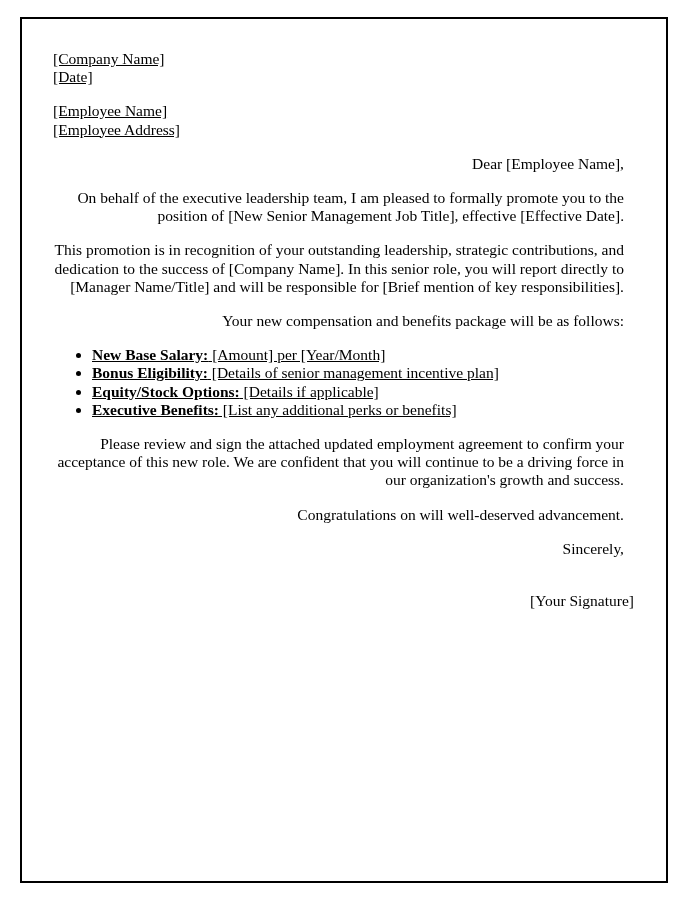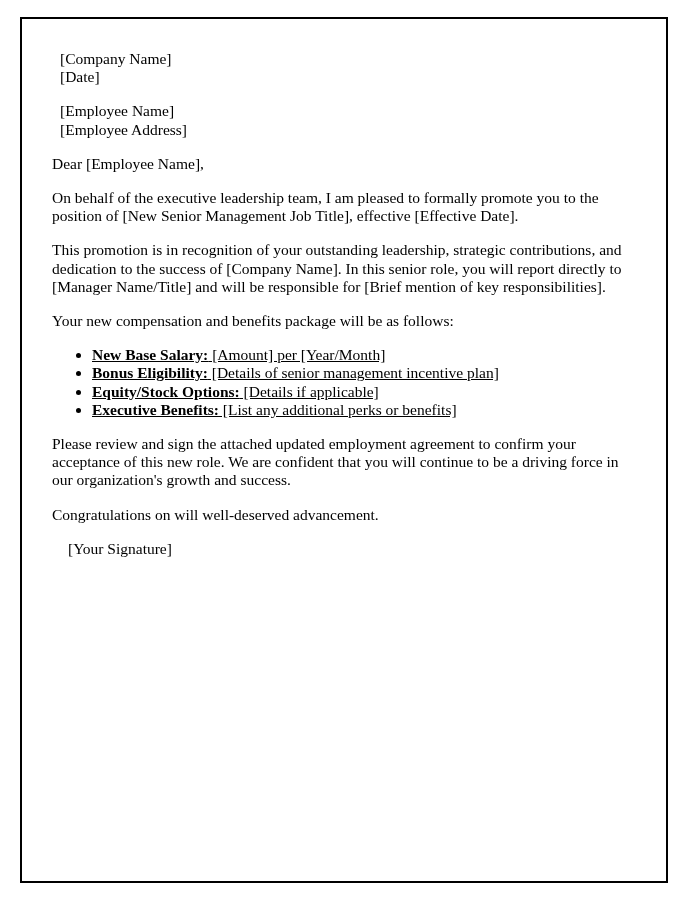--- a/index.html
+++ b/index.html
@@ -17,23 +17,23 @@
     width: 648px;
     height: 866px;
     border: 2px solid #000000;
     background: #ffffff;
     padding: 31px 32px 30px 30px;
     font-family: "Liberation Serif", serif;
     font-size: 15.5px;
     line-height: 18.2px;
     color: #000000;
   }
-  .block { margin: 0 0 16px 8px; }
+  .block { margin: 0 0 16px 1px; text-decoration: underline; }
   .line { display: block; }
-  p { margin: 0 0 16px 0; max-width: 572px; }
+  p { margin: 0 0 16px 0; max-width: 572px; text-align: right; }
   ul.benefits {
     margin: 0 0 16px 0;
     padding: 0 0 0 40px;
     list-style-type: disc;
     text-decoration: underline;
   }
   ul.benefits li { margin: 0; }
   .b { font-weight: bold; }
   .sign-off { margin: 0 0 34px 0; }
   .signature { margin: 0 0 34px 16px; }
@@ -65,17 +65,18 @@
     <li><span class="b">New Base Salary:</span><span> [Amount] per [Year/Month]</span></li>
     <li><span class="b">Bonus Eligibility:</span><span> [Details of senior management incentive plan]</span></li>
     <li><span class="b">Equity/Stock Options:</span><span> [Details if applicable]</span></li>
     <li><span class="b">Executive Benefits:</span><span> [List any additional perks or benefits]</span></li>
   </ul>
 
   <p>Please review and sign the attached updated employment agreement to confirm your acceptance of this new role. We are confident that you will continue to be a driving force in our organization's growth and success.</p>
 
   <p>Congratulations on will well-deserved advancement.</p>
 
+  <p class="sign-off">Sincerely,</p>
 
   <p class="signature">[Your Signature]</p>
 
 
 </div>
 
 </body></html>

